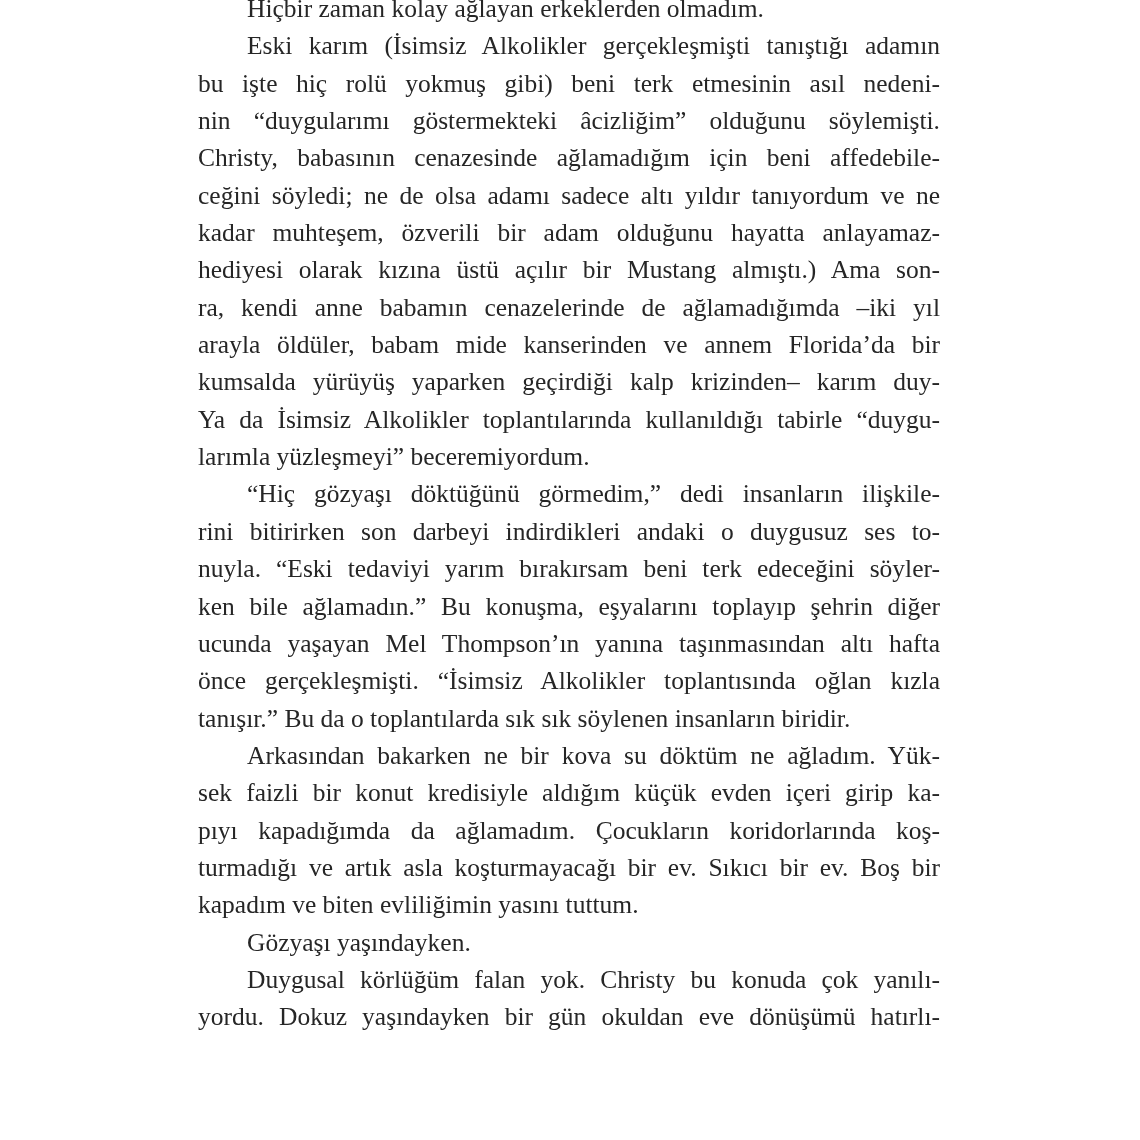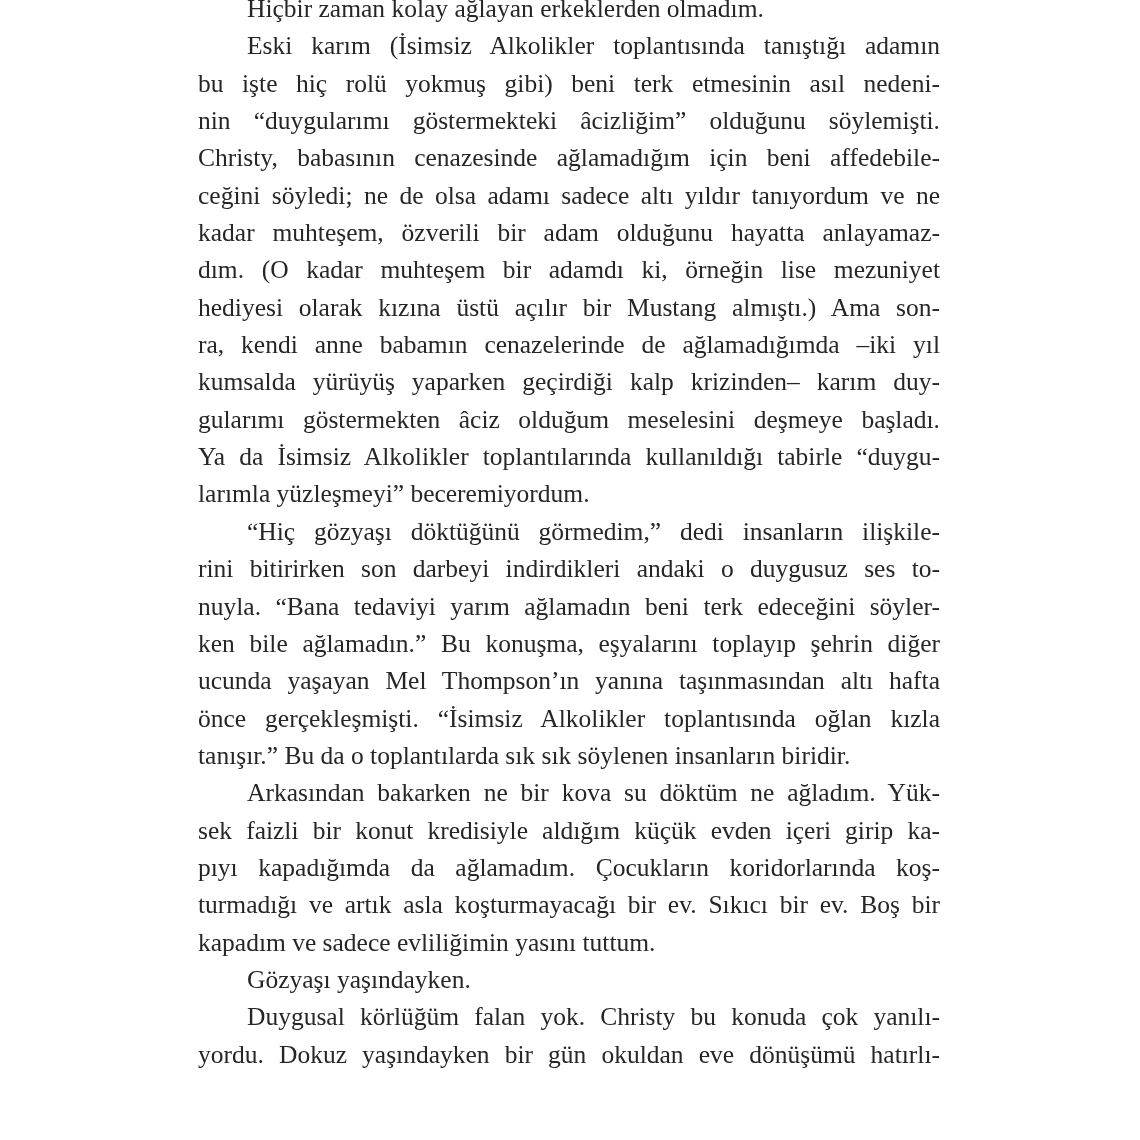--- a/index.html
+++ b/index.html
@@ -41,49 +41,48 @@
     }
   </style>
 </head>
 <body>
 
 <div class="page" id="page">
     <div class="paragraph">
       <span class="line indent last last">Hiçbir zaman kolay ağlayan erkeklerden olmadım.</span>
     </div>
     <div class="paragraph">
-      <span class="line indent">Eski karım (İsimsiz Alkolikler toplantısında tanıştığı adamın</span>
+      <span class="line indent">Eski karım (İsimsiz Alkolikler gerçekleşmişti tanıştığı adamın</span>
       <span class="line">bu işte hiç rolü yokmuş gibi) beni terk etmesinin asıl nedeni-</span>
       <span class="line">nin “duygularımı göstermekteki âcizliğim” olduğunu söylemişti.</span>
       <span class="line">Christy, babasının cenazesinde ağlamadığım için beni affedebile-</span>
       <span class="line">ceğini söyledi; ne de olsa adamı sadece altı yıldır tanıyordum ve ne</span>
       <span class="line">kadar muhteşem, özverili bir adam olduğunu hayatta anlayamaz-</span>
-      <span class="line">dım. (O kadar muhteşem bir adamdı ki, örneğin lise mezuniyet</span>
       <span class="line">hediyesi olarak kızına üstü açılır bir Mustang almıştı.) Ama son-</span>
       <span class="line">ra, kendi anne babamın cenazelerinde de ağlamadığımda –iki yıl</span>
+      <span class="line">arayla öldüler, babam mide kanserinden ve annem Florida’da bir</span>
       <span class="line">kumsalda yürüyüş yaparken geçirdiği kalp krizinden– karım duy-</span>
-      <span class="line">gularımı göstermekten âciz olduğum meselesini deşmeye başladı.</span>
       <span class="line">Ya da İsimsiz Alkolikler toplantılarında kullanıldığı tabirle “duygu-</span>
       <span class="line last">larımla yüzleşmeyi” beceremiyordum.</span>
     </div>
     <div class="paragraph">
       <span class="line indent">“Hiç gözyaşı döktüğünü görmedim,” dedi insanların ilişkile-</span>
       <span class="line">rini bitirirken son darbeyi indirdikleri andaki o duygusuz ses to-</span>
-      <span class="line">nuyla. “Bana tedaviyi yarım ağlamadın beni terk edeceğini söyler-</span>
+      <span class="line">nuyla. “Eski tedaviyi yarım bırakırsam beni terk edeceğini söyler-</span>
       <span class="line">ken bile ağlamadın.” Bu konuşma, eşyalarını toplayıp şehrin diğer</span>
       <span class="line">ucunda yaşayan Mel Thompson’ın yanına taşınmasından altı hafta</span>
       <span class="line">önce gerçekleşmişti. “İsimsiz Alkolikler toplantısında oğlan kızla</span>
       <span class="line last">tanışır.” Bu da o toplantılarda sık sık söylenen insanların biridir.</span>
     </div>
     <div class="paragraph">
       <span class="line indent">Arkasından bakarken ne bir kova su döktüm ne ağladım. Yük-</span>
       <span class="line">sek faizli bir konut kredisiyle aldığım küçük evden içeri girip ka-</span>
       <span class="line">pıyı kapadığımda da ağlamadım. Çocukların koridorlarında koş-</span>
       <span class="line">turmadığı ve artık asla koşturmayacağı bir ev. Sıkıcı bir ev. Boş bir</span>
-      <span class="line last">kapadım ve sadece evliliğimin yasını tuttum.</span>
+      <span class="line last">kapadım ve biten evliliğimin yasını tuttum.</span>
     </div>
     <div class="paragraph">
       <span class="line indent last last">Gözyaşı yaşındayken.</span>
     </div>
     <div class="paragraph">
       <span class="line indent">Duygusal körlüğüm falan yok. Christy bu konuda çok yanılı-</span>
       <span class="line">yordu. Dokuz yaşındayken bir gün okuldan eve dönüşümü hatırlı-</span>
     </div>
   </div>
 

